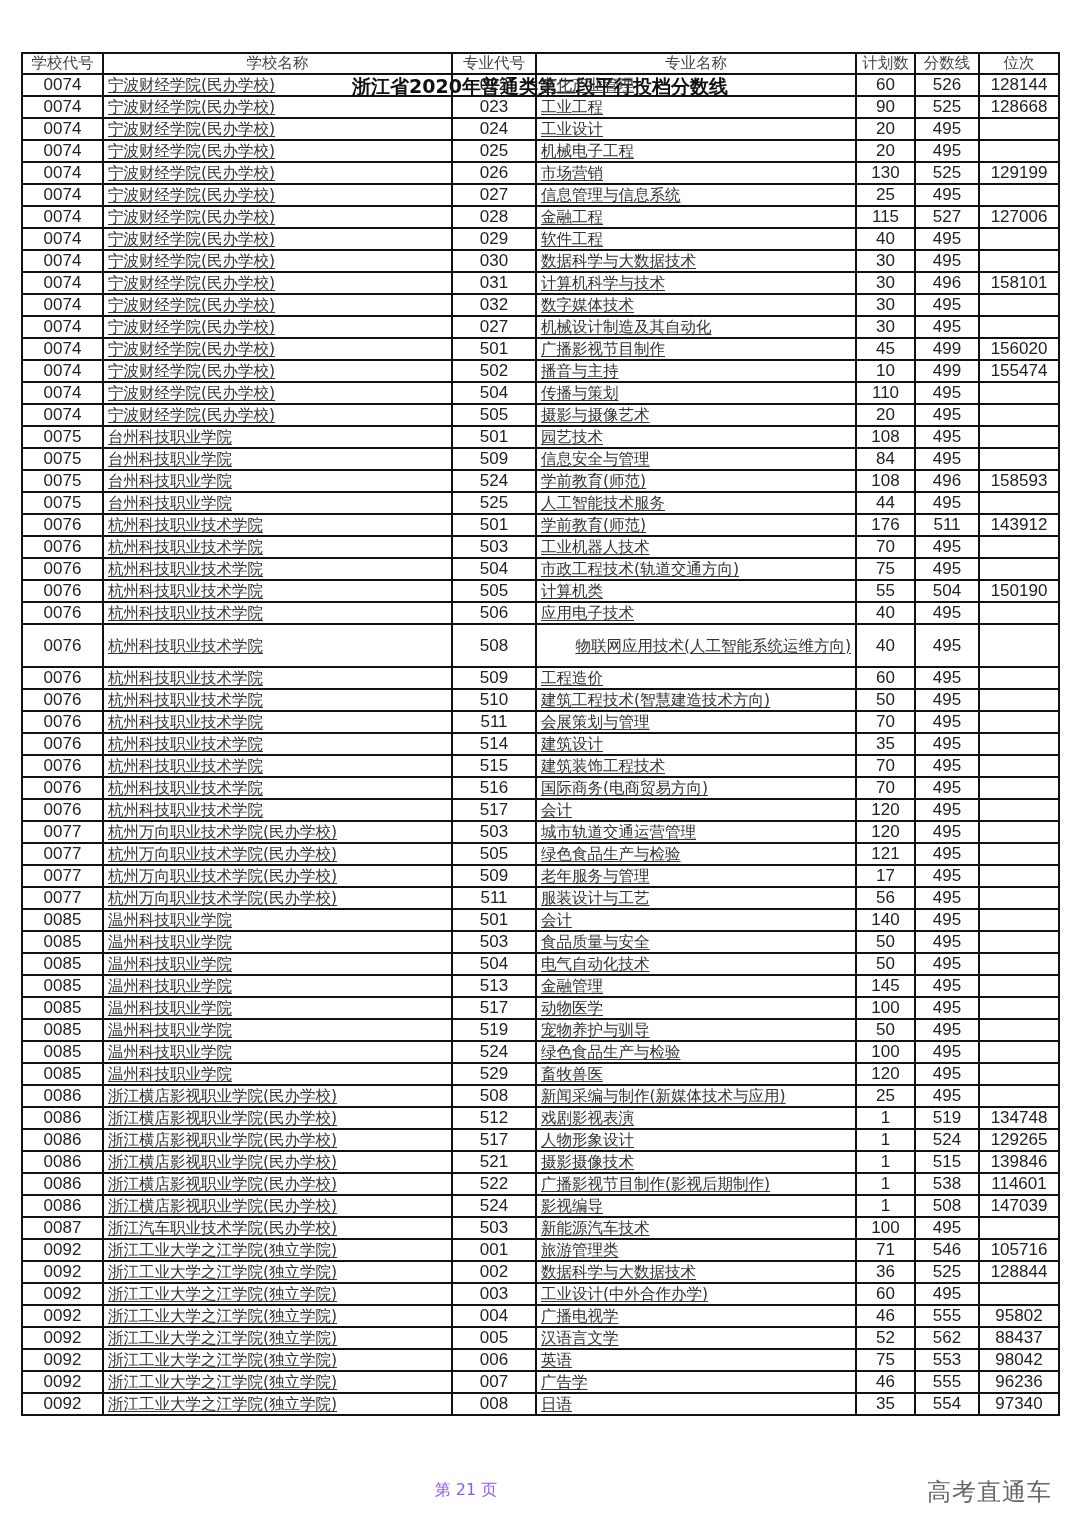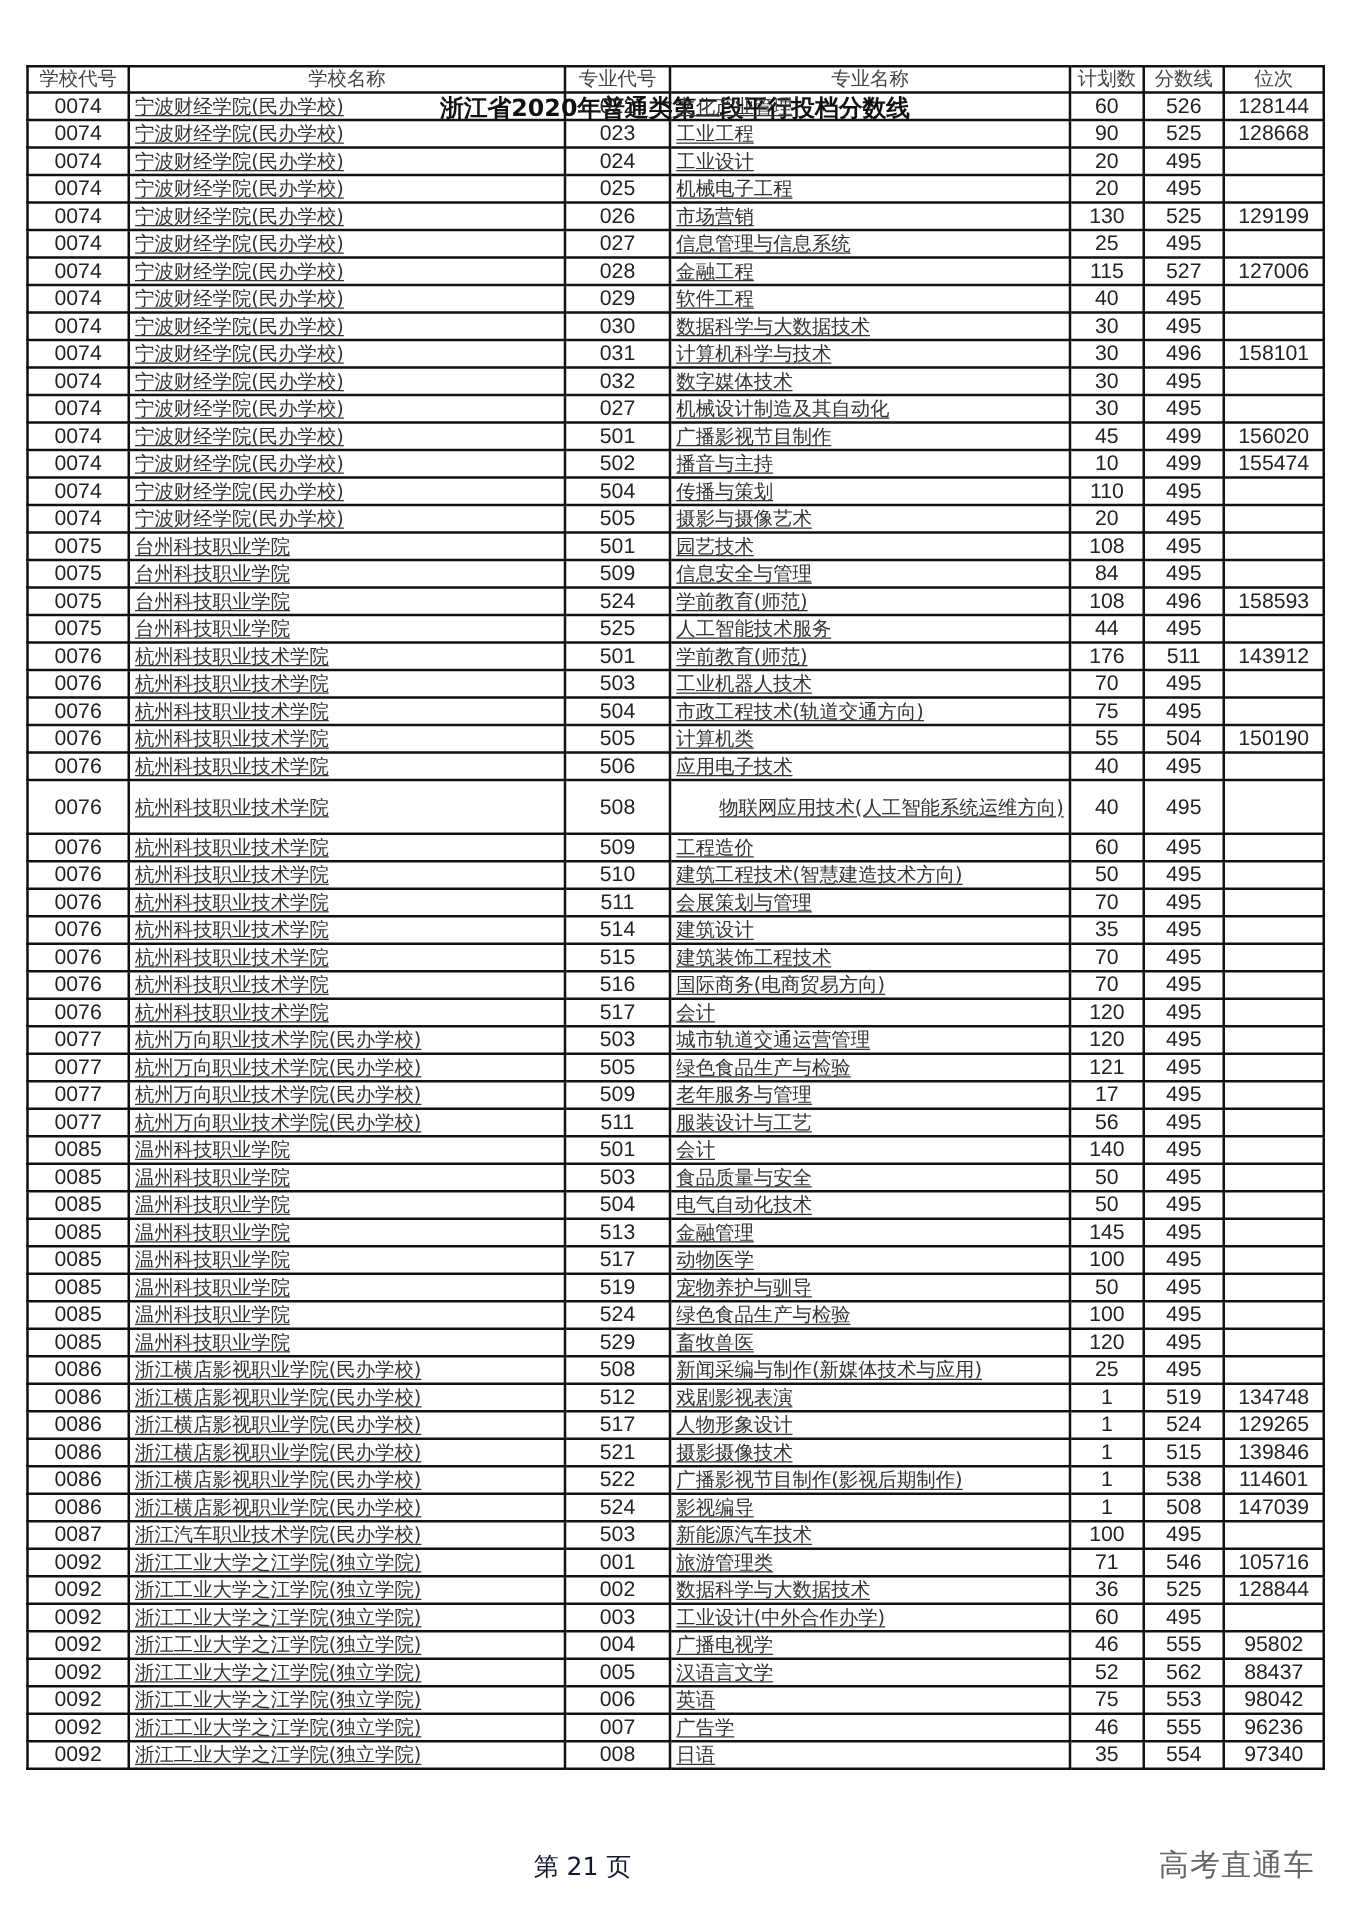--- a/index.html
+++ b/index.html
@@ -11,21 +11,21 @@
                border-collapse:collapse; table-layout:fixed;border-radius:26px; }
   table.grid th, table.grid td { border:2px solid #111; padding:0 4px; height:20px;
                line-height:20px; font-size:15.5px; font-weight:normal;
                white-space:nowrap; overflow:hidden; }
   table.grid th { color:#444; text-align:center; height:19px; line-height:19px; }
   table.grid td.c { text-align:center; font-family:"Liberation Sans", sans-serif; font-size:17px; color:#222; }
   table.grid td.l { text-align:left; color:#333; }
   table.grid td.wrap { white-space:normal; line-height:20px; height:40px;text-align:right; }
   td.name span, td.major span { text-decoration:underline; text-decoration-color:#333; text-underline-offset:2px; }
   .footer-page { position:absolute; top:1480px; left:0; width:932px; text-align:center;
-                 font-size:20px; color:#0f172a; }
+                 font-size:16px; color:#8b5cf6; }
   .watermark { position:absolute; top:1476px; right:28px; font-size:24px; color:#666; letter-spacing:1px; }
 </style>
 </head>
 <body>
 
 <div class="title">浙江省2020年普通类第二段平行投档分数线</div>
 
 <table class="grid">
   <colgroup>
     <col style="width:81px">

